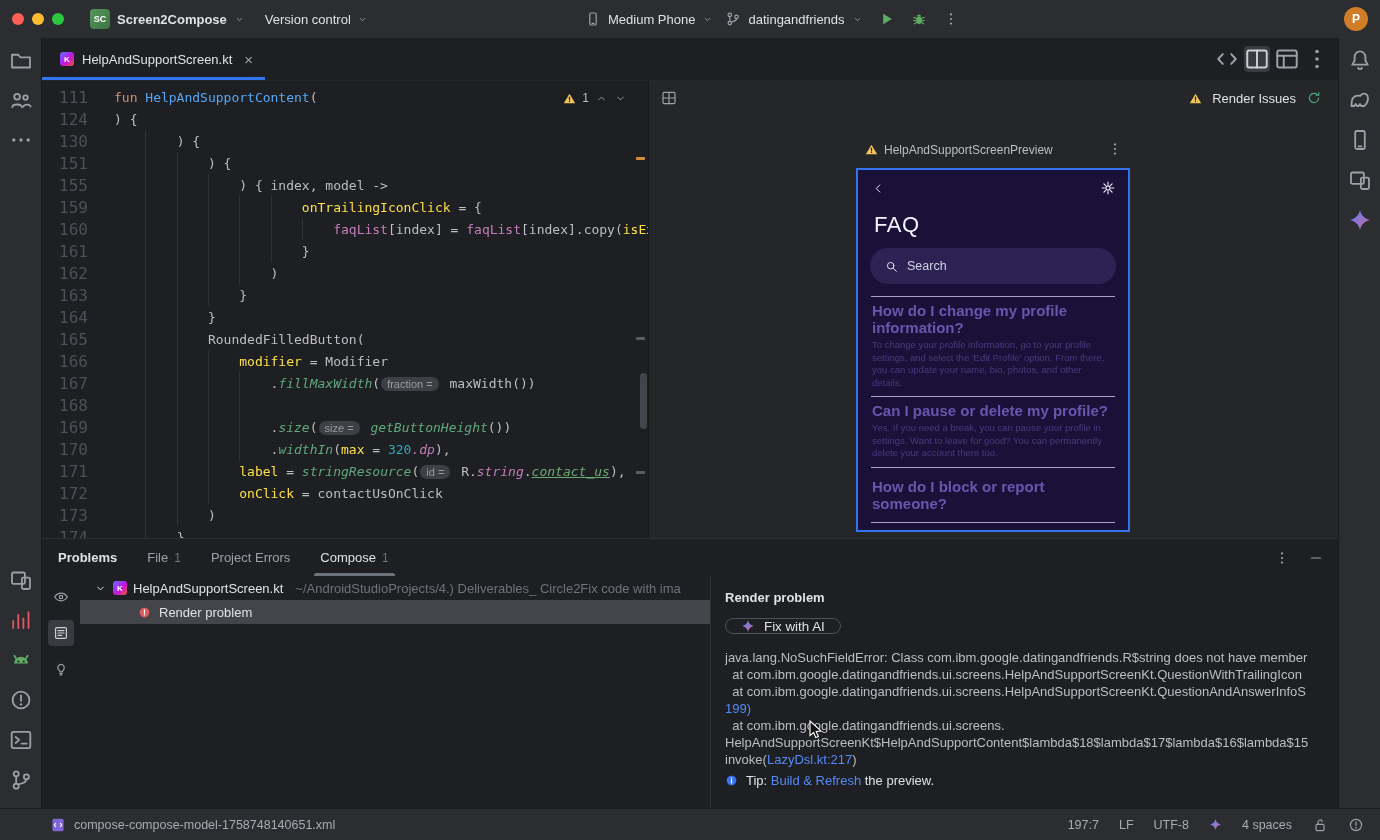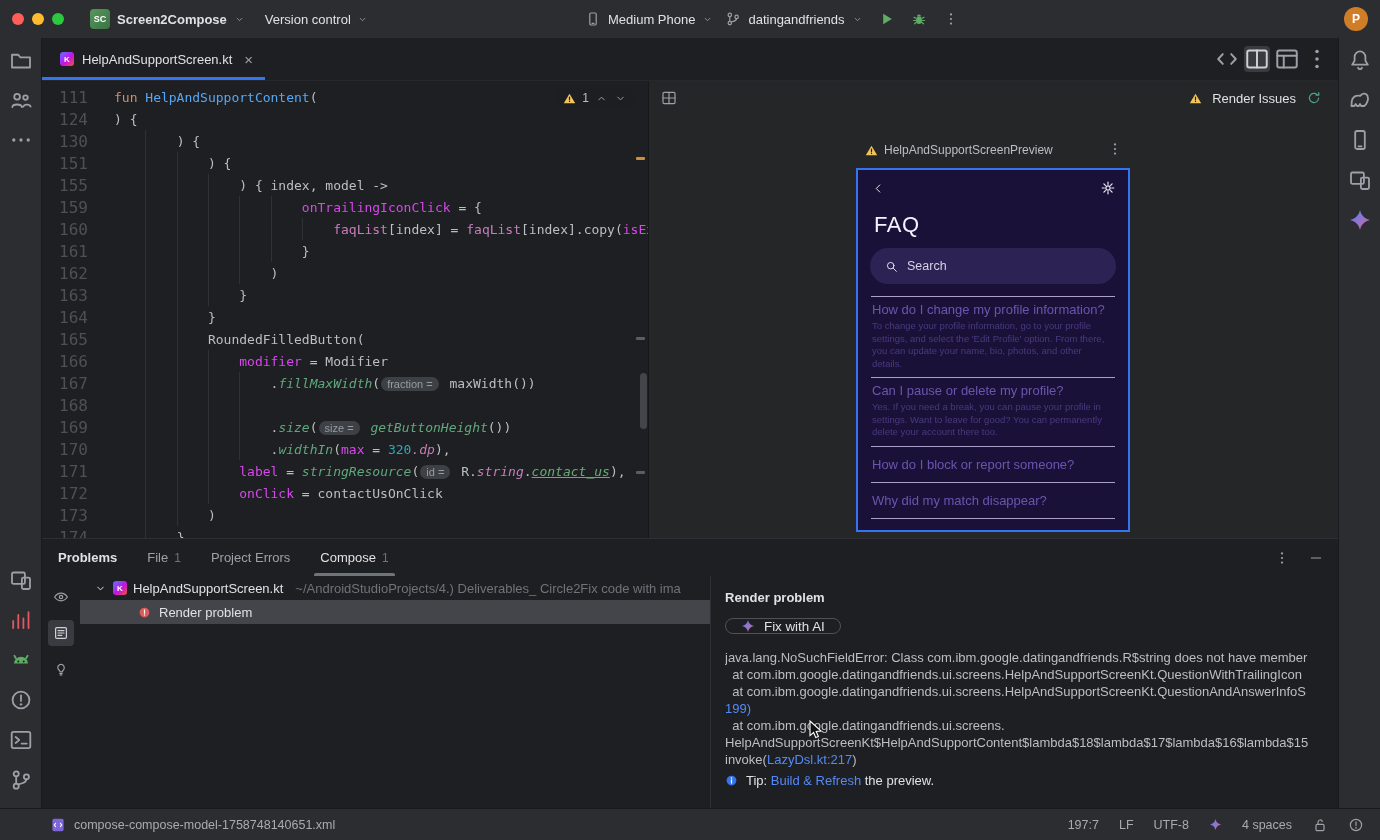--- a/index.html
+++ b/index.html
@@ -58,21 +58,21 @@
 
   
   .codepane{position:absolute;left:42px;top:81px;width:606px;bottom:302px;background:#1E1F22;overflow:hidden}
   .code-lines{position:relative;padding-top:5px;z-index:1}
   .code-line{display:flex;height:22px;align-items:center;white-space:pre;
              font-family:"DejaVu Sans Mono","Liberation Mono",monospace;font-size:13px}
   .ln{flex:0 0 46px;text-align:right;color:#4D5157;font-size:16px}
   .ct{padding-left:26px}
   .tk-k{color:#CF8E6D}
   .tk-d{color:#56A8F5}
-  .tk-na{color:#d946ef}
+  .tk-na{color:#fde047}
   .tk-ef{color:#5FA97C;font-style:italic}
   .tk-n{color:#2AACB8}
   .tk-pr{color:#C77DBB}
   .tk-prI{color:#C77DBB;font-style:italic}
   .tk-res{color:#6AAB73;font-style:italic;text-decoration:underline}
   .tk-pl{color:#BCBEC4}
   .tk-hint{background:#3D4045;color:#989CA3;border-radius:7px;padding:1px 6px;margin:0 3px 0 1px;
            font-size:11px;font-family:"Liberation Sans",sans-serif}
   .guides{position:absolute;left:72px;top:5px;bottom:0;z-index:0;
           font-family:"DejaVu Sans Mono","Liberation Mono",monospace;font-size:13px}
@@ -88,36 +88,36 @@
   .mark.g2{background:#5A5D63;top:390px}
 
   
   .previewpane{position:absolute;left:648px;right:42px;top:81px;bottom:302px;background:#242628;
                border-left:1px solid #17181A;box-sizing:border-box}
   .pv-header{height:34px;display:flex;align-items:center;padding:0 16px 0 12px;color:#9DA0A8;gap:10px}
   .pv-spacer{flex:1}
   .pv-ri-label{color:#DFE1E5}
   .pv-refresh{color:#4CA585}
   .pv-canvas{position:relative;height:calc(100% - 34px)}
-  .pv-label{position:absolute;left:216px;top:28px;display:flex;align-items:flex-end;gap:6px;
+  .pv-label{position:absolute;left:216px;top:28px;display:flex;align-items:flex-start;gap:6px;
             color:#BCBEC4;font-size:12px}
   .pv-kebab{position:absolute;left:458px;top:26px;color:#9DA0A8}
   .phone{position:absolute;left:207px;top:53px;width:270px;height:360px;border:2px solid #3574F0;
          background:#1A1139;overflow:hidden;box-sizing:content-box}
   .ph-back{position:absolute;left:14px;top:12px;color:#EDEBF7}
   .ph-gear{position:absolute;right:12px;top:10px;color:#EDEBF7}
   .ph-title{position:absolute;left:16px;top:42px;font-size:22px;letter-spacing:.5px;color:#F4F2FC}
   .ph-search{position:absolute;left:12px;right:12px;top:78px;height:36px;border-radius:18px;
              background:#2C2253;display:flex;align-items:center;gap:9px;padding:0 15px;
              color:#D6D3E6;font-size:12.5px;box-sizing:border-box}
   .ph-search .ic{color:#E6E4F2}
   .ph-list{position:absolute;left:13px;right:13px;top:126px;bottom:0;border-top:1px solid rgba(207,198,236,.8)}
   .faq-item{border-bottom:1px solid rgba(207,198,236,.8);padding:5px 1px 7px}
   .faq-item.collapsed{padding:10px 1px}
-  .faq-q{font-size:13px;font-weight:400;color:#6A55AE;margin:0 0 3px}
+  .faq-q{font-size:15px;font-weight:700;color:#6A55AE;margin:0 0 3px}
   .faq-item.collapsed .faq-q{margin:0}
   .faq-a{font-size:9.5px;line-height:12.5px;color:#483A7E}
 
   
   .problems{position:absolute;left:42px;right:42px;top:538px;bottom:32px;background:#1E1F22;
             border-top:1px solid #2D2F33;box-sizing:border-box}
   .pb-header{height:37px;display:flex;align-items:center;padding-left:16px;position:relative}
   .pb-title{font-weight:700;color:#DFE1E5;margin-right:30px}
   .pb-tabs{display:flex;height:100%}
   .pb-tab{display:flex;align-items:center;gap:6px;color:#9DA0A8;position:relative;margin-right:30px}

